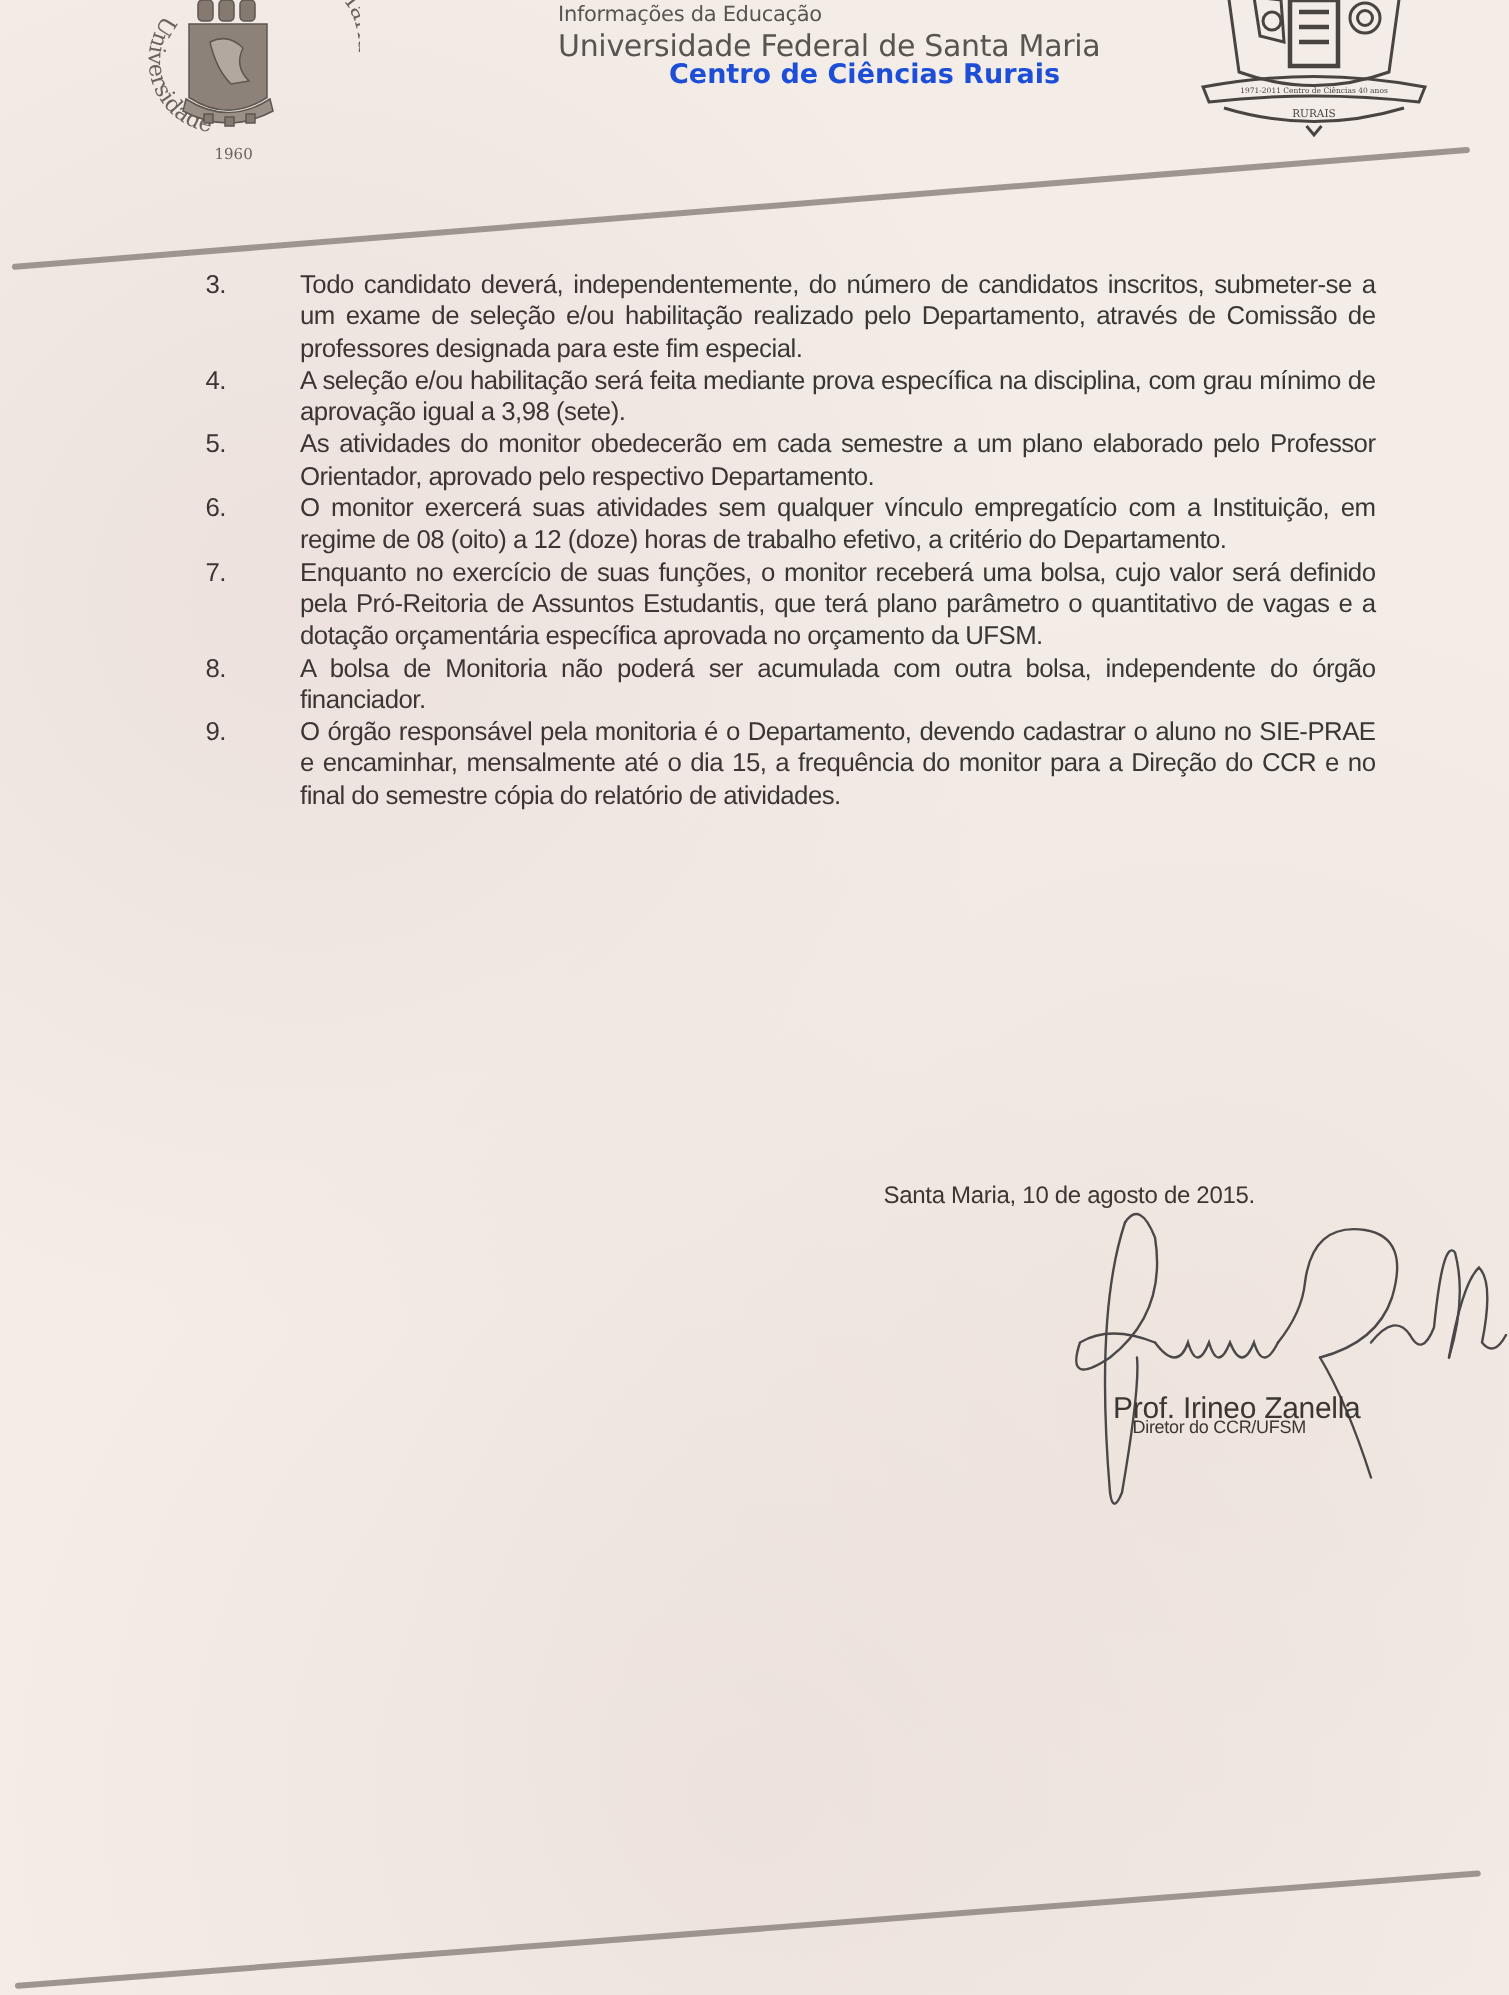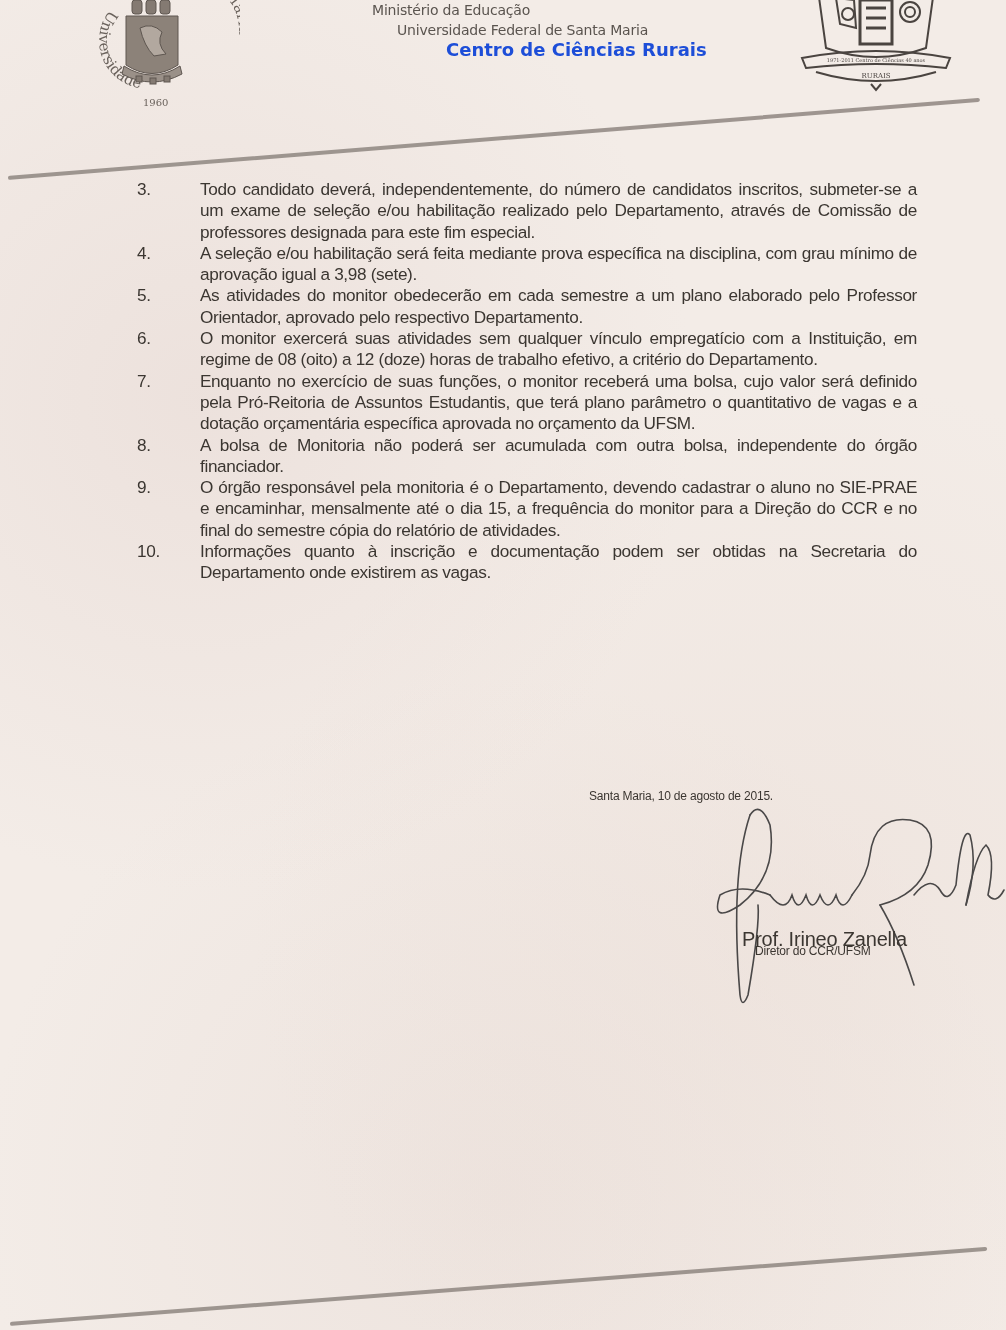--- a/index.html
+++ b/index.html
@@ -12,36 +12,36 @@
         radial-gradient(circle at 50% 90%, rgba(228,214,208,0.4) 0, transparent 40%);
       font-family: "Liberation Sans", sans-serif;
       color: #3a3532;
     }
     .page { position: absolute; left: 0; top: 0; width: 1006px; height: 1330px; }
 
     
     .ufsm-seal { position: absolute; left: 70px; top: -30px; width: 170px; height: 140px; }
     .header-text { position: absolute; left: 372px; top: 0px; font-family: "DejaVu Sans", sans-serif; color: #5a544f; }
     .header-text .l1 { font-size: 14px; line-height: 20px; letter-spacing: -0.2px; }
-    .header-text .l2 { font-size: 14px; line-height: 20px; letter-spacing: -0.2px; margin-left: 25px; }
+    .header-text .l2 { font-size: 20px; line-height: 20px; letter-spacing: -0.2px; }
     .header-text .l3 { font-size: 18px; line-height: 20px; font-weight: bold; padding-left: 74px; color: #1d4ed8; }
     .ccr-logo { position: absolute; left: 796px; top: -20px; width: 160px; height: 112px; }
 
     .rule { position: absolute; height: 4px; background: #8e8680; border-radius: 2px; transform-origin: left center; opacity: 0.85; }
     .rule.top { left: 8px; top: 176px; width: 975px; transform: rotate(-4.6deg); }
     .rule.bottom { left: 10px; top: 1322px; width: 980px; transform: rotate(-4.4deg); }
 
     
     .clauses { position: absolute; left: 137px; top: 179px; width: 780px; margin: 0; padding: 0; list-style: none; }
     .clause { display: flex; font-size: 17.2px; line-height: 21.3px; color: #3b3631; letter-spacing: -0.35px; }
     .clause .num { width: 35px; flex: 0 0 35px; text-align: left; }
     .clause .txt { flex: 1; text-align: justify; margin-left: 28px; }
 
     
-    .place-date { position: absolute; left: 589px; top: 789px; font-size: 12px; color: #3b3631; letter-spacing: -0.2px; }
+    .place-date { position: absolute; left: 589px; top: 789px; font-size: 16px; color: #3b3631; letter-spacing: -0.2px; }
     .signer-name { position: absolute; left: 742px; top: 928px; font-size: 20px; color: #3b3631; letter-spacing: -0.2px; }
     .signer-role { position: absolute; left: 711px; top: 944px; font-size: 12px; color: #3b3631; letter-spacing: -0.2px; margin-left: 44px; }
     .signature { position: absolute; left: 700px; top: 795px; width: 306px; height: 230px; }
   </style>
 </head>
 <body>
 
 <div class="page">
 
   <svg class="ufsm-seal" viewBox="0 0 170 140">
@@ -63,21 +63,21 @@
       <path d="M 70 58 Q 82 52 92 62 Q 86 74 96 84 L 84 86 Q 74 76 70 58 Z" fill="#b2a89f"></path>
       <path d="M 54 96 Q 82 114 110 96 L 112 104 Q 82 120 52 104 Z" fill="#9a9088"></path>
       <rect x="66" y="106" width="6" height="6"></rect>
       <rect x="80" y="108" width="6" height="6"></rect>
       <rect x="94" y="106" width="6" height="6"></rect>
     </g>
     <text x="73" y="136" font-family="DejaVu Serif, serif" font-size="10" fill="#6a625c">1960</text>
   </svg>
 
   <div class="header-text">
-    <div class="l1">Ministério da Educação</div>
+    <div class="l1">Informações da Educação</div>
     <div class="l2">Universidade Federal de Santa Maria</div>
     <div class="l3">Centro de Ciências Rurais</div>
   </div>
 
   <svg class="ccr-logo" viewBox="0 0 160 112">
     <g fill="none" stroke="#4a4440" stroke-width="2">
       <path d="M 22 10 L 30 68 Q 80 86 130 68 L 138 10"></path>
       <path d="M 40 18 L 44 44 L 60 48 L 58 20 Z"></path>
       <circle cx="52" cy="34" r="6"></circle>
       <path d="M 64 20 L 96 20 L 96 64 L 64 64 Z" stroke-width="3"></path>
@@ -116,24 +116,20 @@
       <span class="txt">Enquanto no exercício de suas funções, o monitor receberá uma bolsa, cujo valor será definido pela Pró-Reitoria de Assuntos Estudantis, que terá plano parâmetro o quantitativo de vagas e a dotação orçamentária específica aprovada no orçamento da UFSM.</span>
     </li>
     <li class="clause">
       <span class="num">8.</span>
       <span class="txt">A bolsa de Monitoria não poderá ser acumulada com outra bolsa, independente do órgão financiador.</span>
     </li>
     <li class="clause">
       <span class="num">9.</span>
       <span class="txt">O órgão responsável pela monitoria é o Departamento, devendo cadastrar o aluno no SIE-PRAE e encaminhar, mensalmente até o dia 15, a frequência do monitor para a Direção do CCR e no final do semestre cópia do relatório de atividades.</span>
     </li>
-    <li class="clause">
-      <span class="num">10.</span>
-      <span class="txt">Informações quanto à inscrição e documentação podem ser obtidas na Secretaria do Departamento onde existirem as vagas.</span>
-    </li>
   </ol>
 
   <div class="place-date">Santa Maria, 10 de agosto de 2015.</div>
 
   <svg class="signature" viewBox="0 0 306 230">
     <g fill="none" stroke="#4a4848" stroke-width="1.6" stroke-linecap="round">
       <path d="M 50 20 Q 60 5 70 30 Q 78 80 40 110 Q 10 130 20 100 Q 40 88 70 100"></path>
       <path d="M 50 20 Q 30 80 40 200 Q 42 215 48 200 Q 60 130 58 110"></path>
       <path d="M 70 100 Q 85 120 92 100 Q 98 120 106 100 Q 112 120 120 100 Q 128 120 136 100 Q 142 120 152 100"></path>
       <path d="M 152 100 Q 168 80 170 60 Q 175 20 210 25 Q 240 30 228 70 Q 218 100 180 110"></path>

